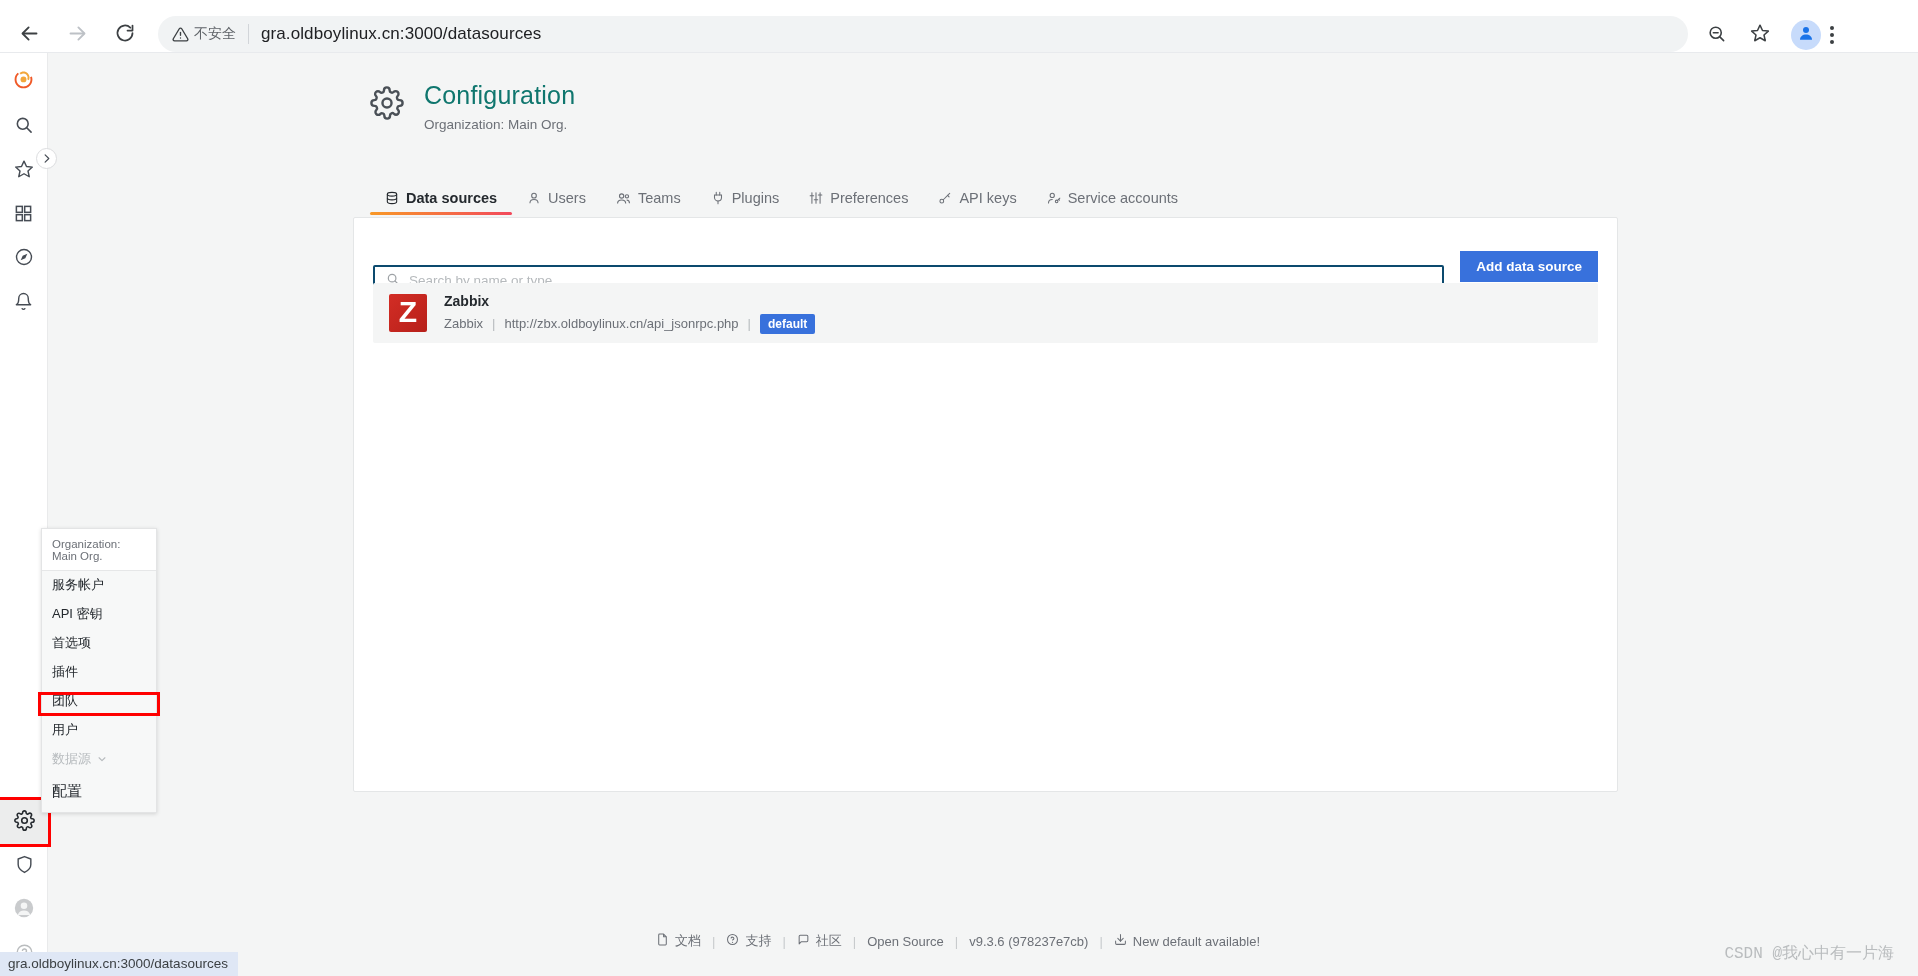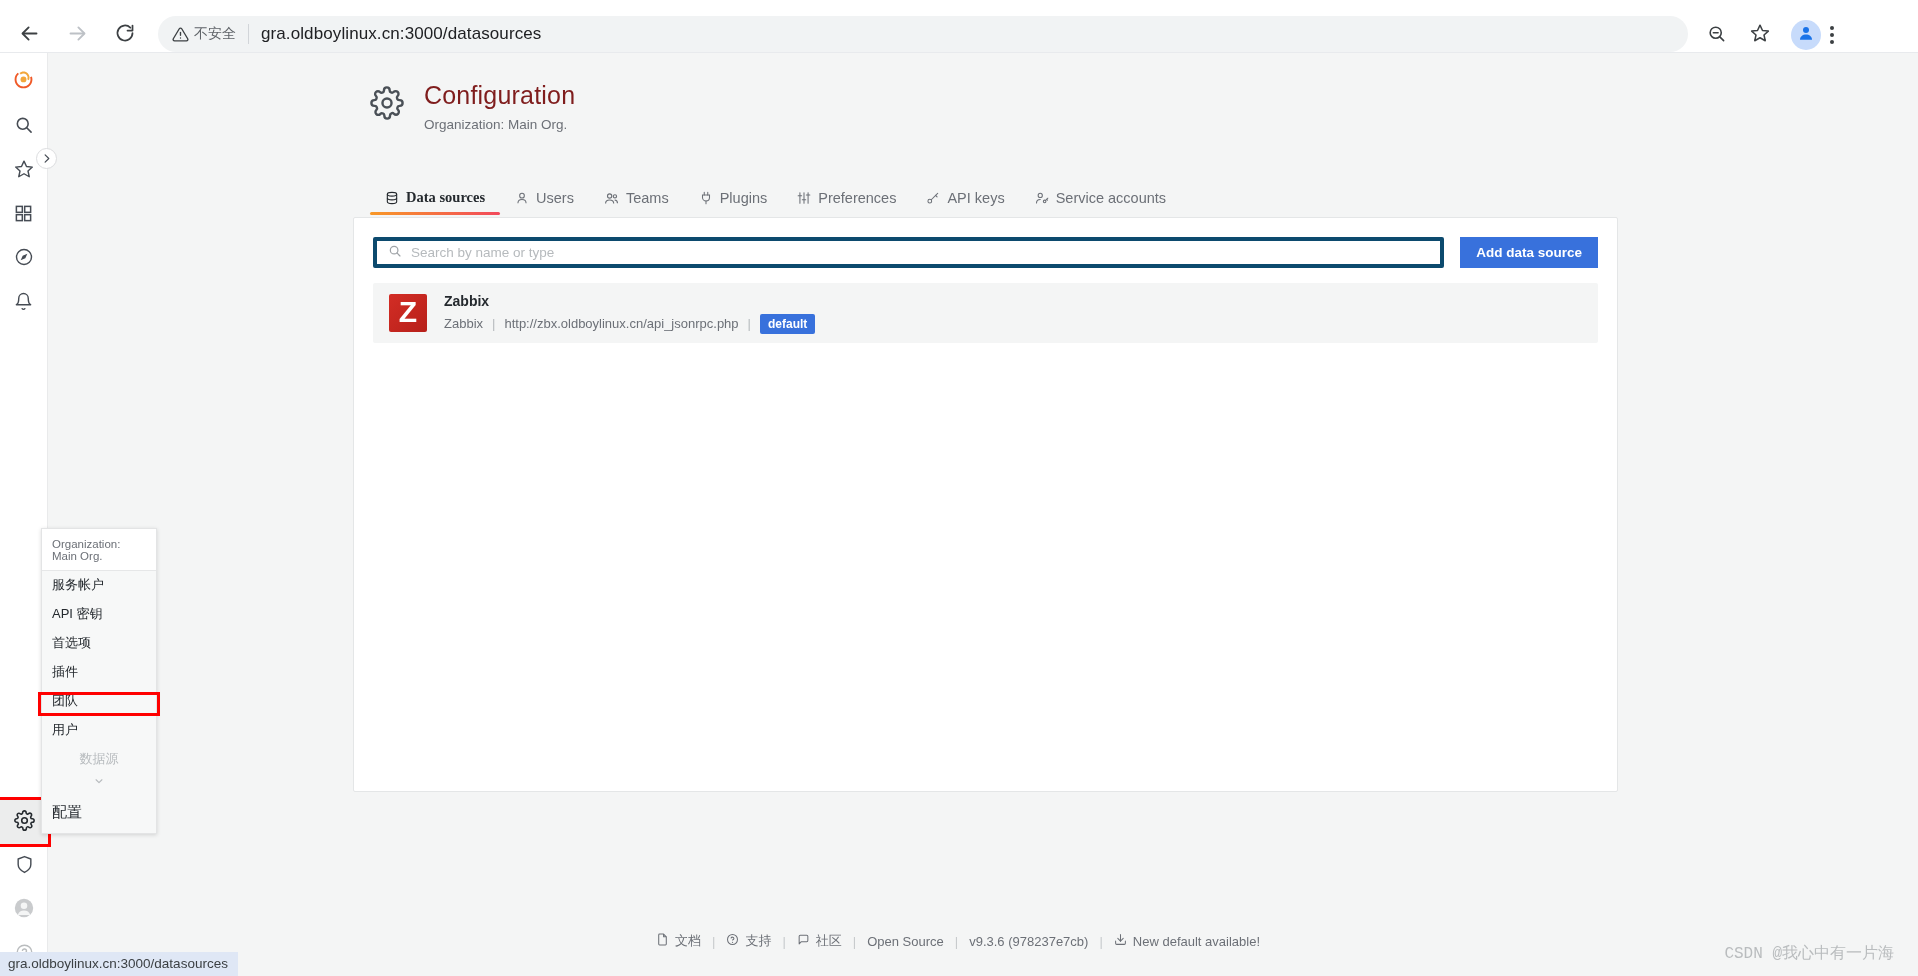--- a/index.html
+++ b/index.html
@@ -87,35 +87,35 @@
     z-index: 30;
   }
 
   
   .page-wrap { position: absolute; left: 48px; top: 0; width: 1870px; height: 923px; }
   .page-head {
     position: absolute; left: 322px; top: 28px;
     display: flex; align-items: flex-start; gap: 20px;
   }
   .head-gear { width: 34px; height: 34px; color: #4a5057; margin-top: 5px; }
-  .head-title { font-size: 25px; color: #7f1d1d; font-weight: 400; letter-spacing:.2px; }
+  .head-title { font-size: 25px; color: #0f766e; font-weight: 400; letter-spacing:.2px; }
   .head-sub { font-size: 13.5px; color: #6c7077; margin-top: 7px; }
 
   
   .tabbar {
     position: absolute; left: 322px; top: 128px;
     display: flex; align-items: flex-end; height: 34px;
   }
   .tab {
     display: flex; align-items: center; gap: 7px;
     padding: 0 15px 9px 15px;
     font-size: 14.5px; color: #6c7077;
     position: relative;
   }
-  .tab.active { color: #24292e; font-weight: bold; font-family: Liberation Serif, serif; }
+  .tab.active { color: #24292e; font-weight: bold; }
   .tab.active:after {
     content: ""; position: absolute; left: 0; right: 0; bottom: 0;
     height: 3px; border-radius: 2px;
     background: linear-gradient(90deg, #f89827 0%, #f2495c 100%);
   }
   .tab svg { display:block; }
 
   
   .panel {
     position: absolute; left: 305px; top: 164px;
@@ -123,23 +123,24 @@
     background: #ffffff;
     border: 1px solid #e4e6e7;
     border-radius: 2px;
   }
   .panel-top {
     position: absolute; left: 19px; top: 19px; right: 19px;
     display: flex; align-items: center; gap: 16px;
   }
   .search-box {
     flex: 1; height: 31px;
-    border: 4px solid #0c4a6e; border-radius: 2px;
+    border: 2px solid #0c4a6e; border-radius: 2px;
     display: flex; align-items: center; gap: 9px; padding: 0 11px;
     background: #fff;
+    margin-top: 28px;
   }
   .search-box input {
     border: none; outline: none; flex: 1;
     font-size: 13.5px; font-family: "Liberation Sans", sans-serif;
     color: #24292e; background: transparent;
   }
   .search-box input::placeholder { color: #b6babd; }
   .add-btn {
     height: 31px; padding: 0 16px;
     background: #3871dc; color: #fff;
@@ -214,21 +215,21 @@
     font-size: 11.5px; color: #6c7077;
     padding: 9px 10px 8px 10px;
     border-bottom: 1px solid #e6e7e8;
     background: #ffffff;
   }
   .ctx-item {
     font-size: 13px; color: #24292e;
     padding: 5px 10px 6px 10px;
     display: flex; align-items: center; gap: 6px;
   }
-  .ctx-item.dim { color: #b6babd; flex-direction: column; }
+  .ctx-item.dim { color: #b6babd; }
   .ctx-item.big { font-size: 15px; padding: 8px 10px 9px 10px; }
   .ctx-highlight {
     position: absolute; left: 38px; top: 692px;
     width: 122px; height: 24px;
     border: 3px solid #ff0000;
     z-index: 55; pointer-events: none;
   }
 </style>
 </head>
 <body>

